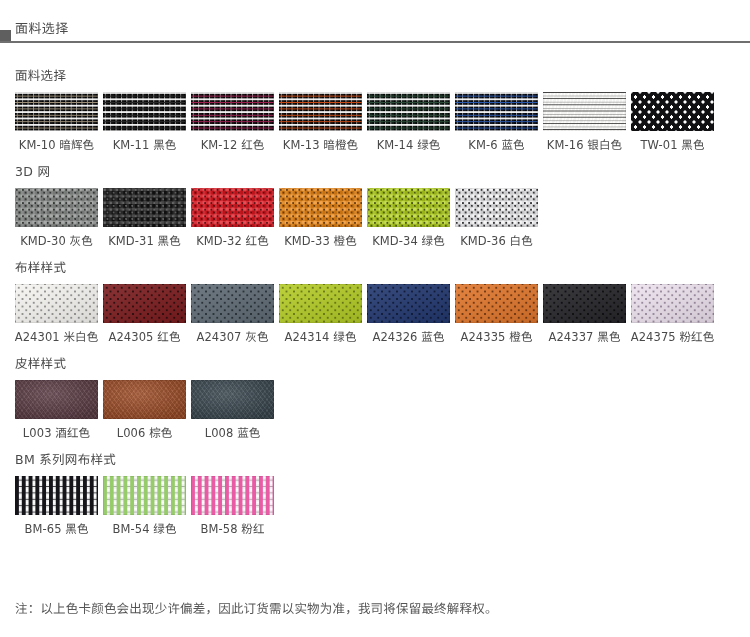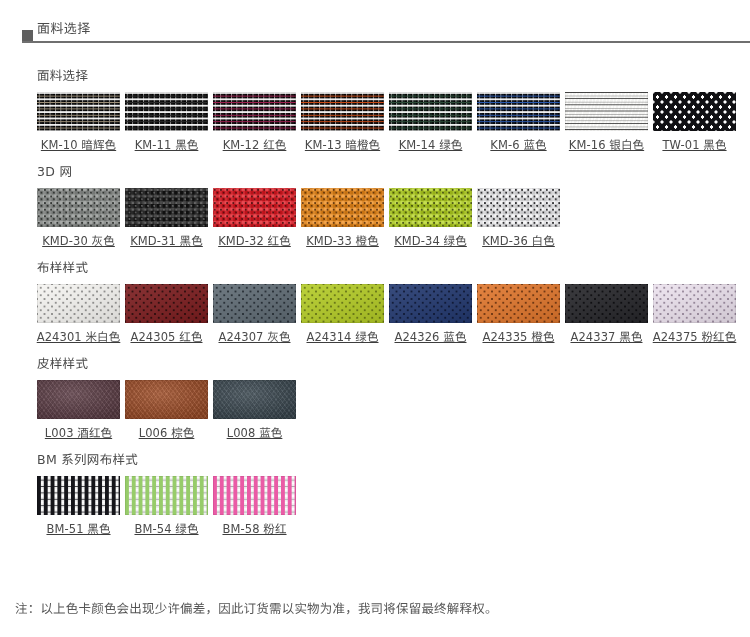--- a/index.html
+++ b/index.html
@@ -14,21 +14,20 @@
     font-family: "DejaVu Sans", "Liberation Sans", sans-serif;
     color: #3d3d3d;
     -webkit-font-smoothing: antialiased;
     overflow: hidden;
   }
   .page {
     position: relative;
     width: 750px;
     height: 467px;
     box-sizing: border-box;
-    padding-left: 22px;
   }
 
   
   .page-header {
     position: relative;
     padding: 18px 0 0 15px;
     height: 42px;
     box-sizing: border-box;
   }
   .page-title {
@@ -72,21 +71,20 @@
     line-height: 16px;
     color: #4a4a4a;
     letter-spacing: .3px;
     margin: 0 0 8px 0;
     font-weight: 400;
   }
   .swatch-row {
     display: flex;
     flex-wrap: nowrap;
     align-items: center;
-    text-decoration: underline;
   }
   .swatch-cell {
     width: 83px;
     margin-right: 5px;
     display: flex;
     flex-direction: column;
     align-items: center;
   }
   .swatch-cell:last-child { margin-right: 6px; }
 
@@ -350,21 +348,21 @@
             <div class="swatch tex-leather" style="--c-base: #3e4c55;"></div>
             <div class="swatch-label">L008 蓝色</div>
           </div>
         </div>
       </div>
       <div class="section">
         <div class="section-title">BM 系列网布样式</div>
         <div class="swatch-row">
           <div class="swatch-cell">
             <div class="swatch tex-bm" style="--c-base: #efefef; --c-yarn: #15151a; --c-weft: rgba(40,40,45,.85);"></div>
-            <div class="swatch-label">BM-51 黑色</div>
+            <div class="swatch-label">BM-65 黑色</div>
           </div>
           <div class="swatch-cell">
             <div class="swatch tex-bm" style="--c-base: #efefef; --c-yarn: #97cc6a; --c-weft: rgba(150,150,152,.75);"></div>
             <div class="swatch-label">BM-54 绿色</div>
           </div>
           <div class="swatch-cell">
             <div class="swatch tex-bm" style="--c-base: #efefef; --c-yarn: #ea5ba6; --c-weft: rgba(150,150,152,.75);"></div>
             <div class="swatch-label">BM-58 粉红</div>
           </div>
         </div>

